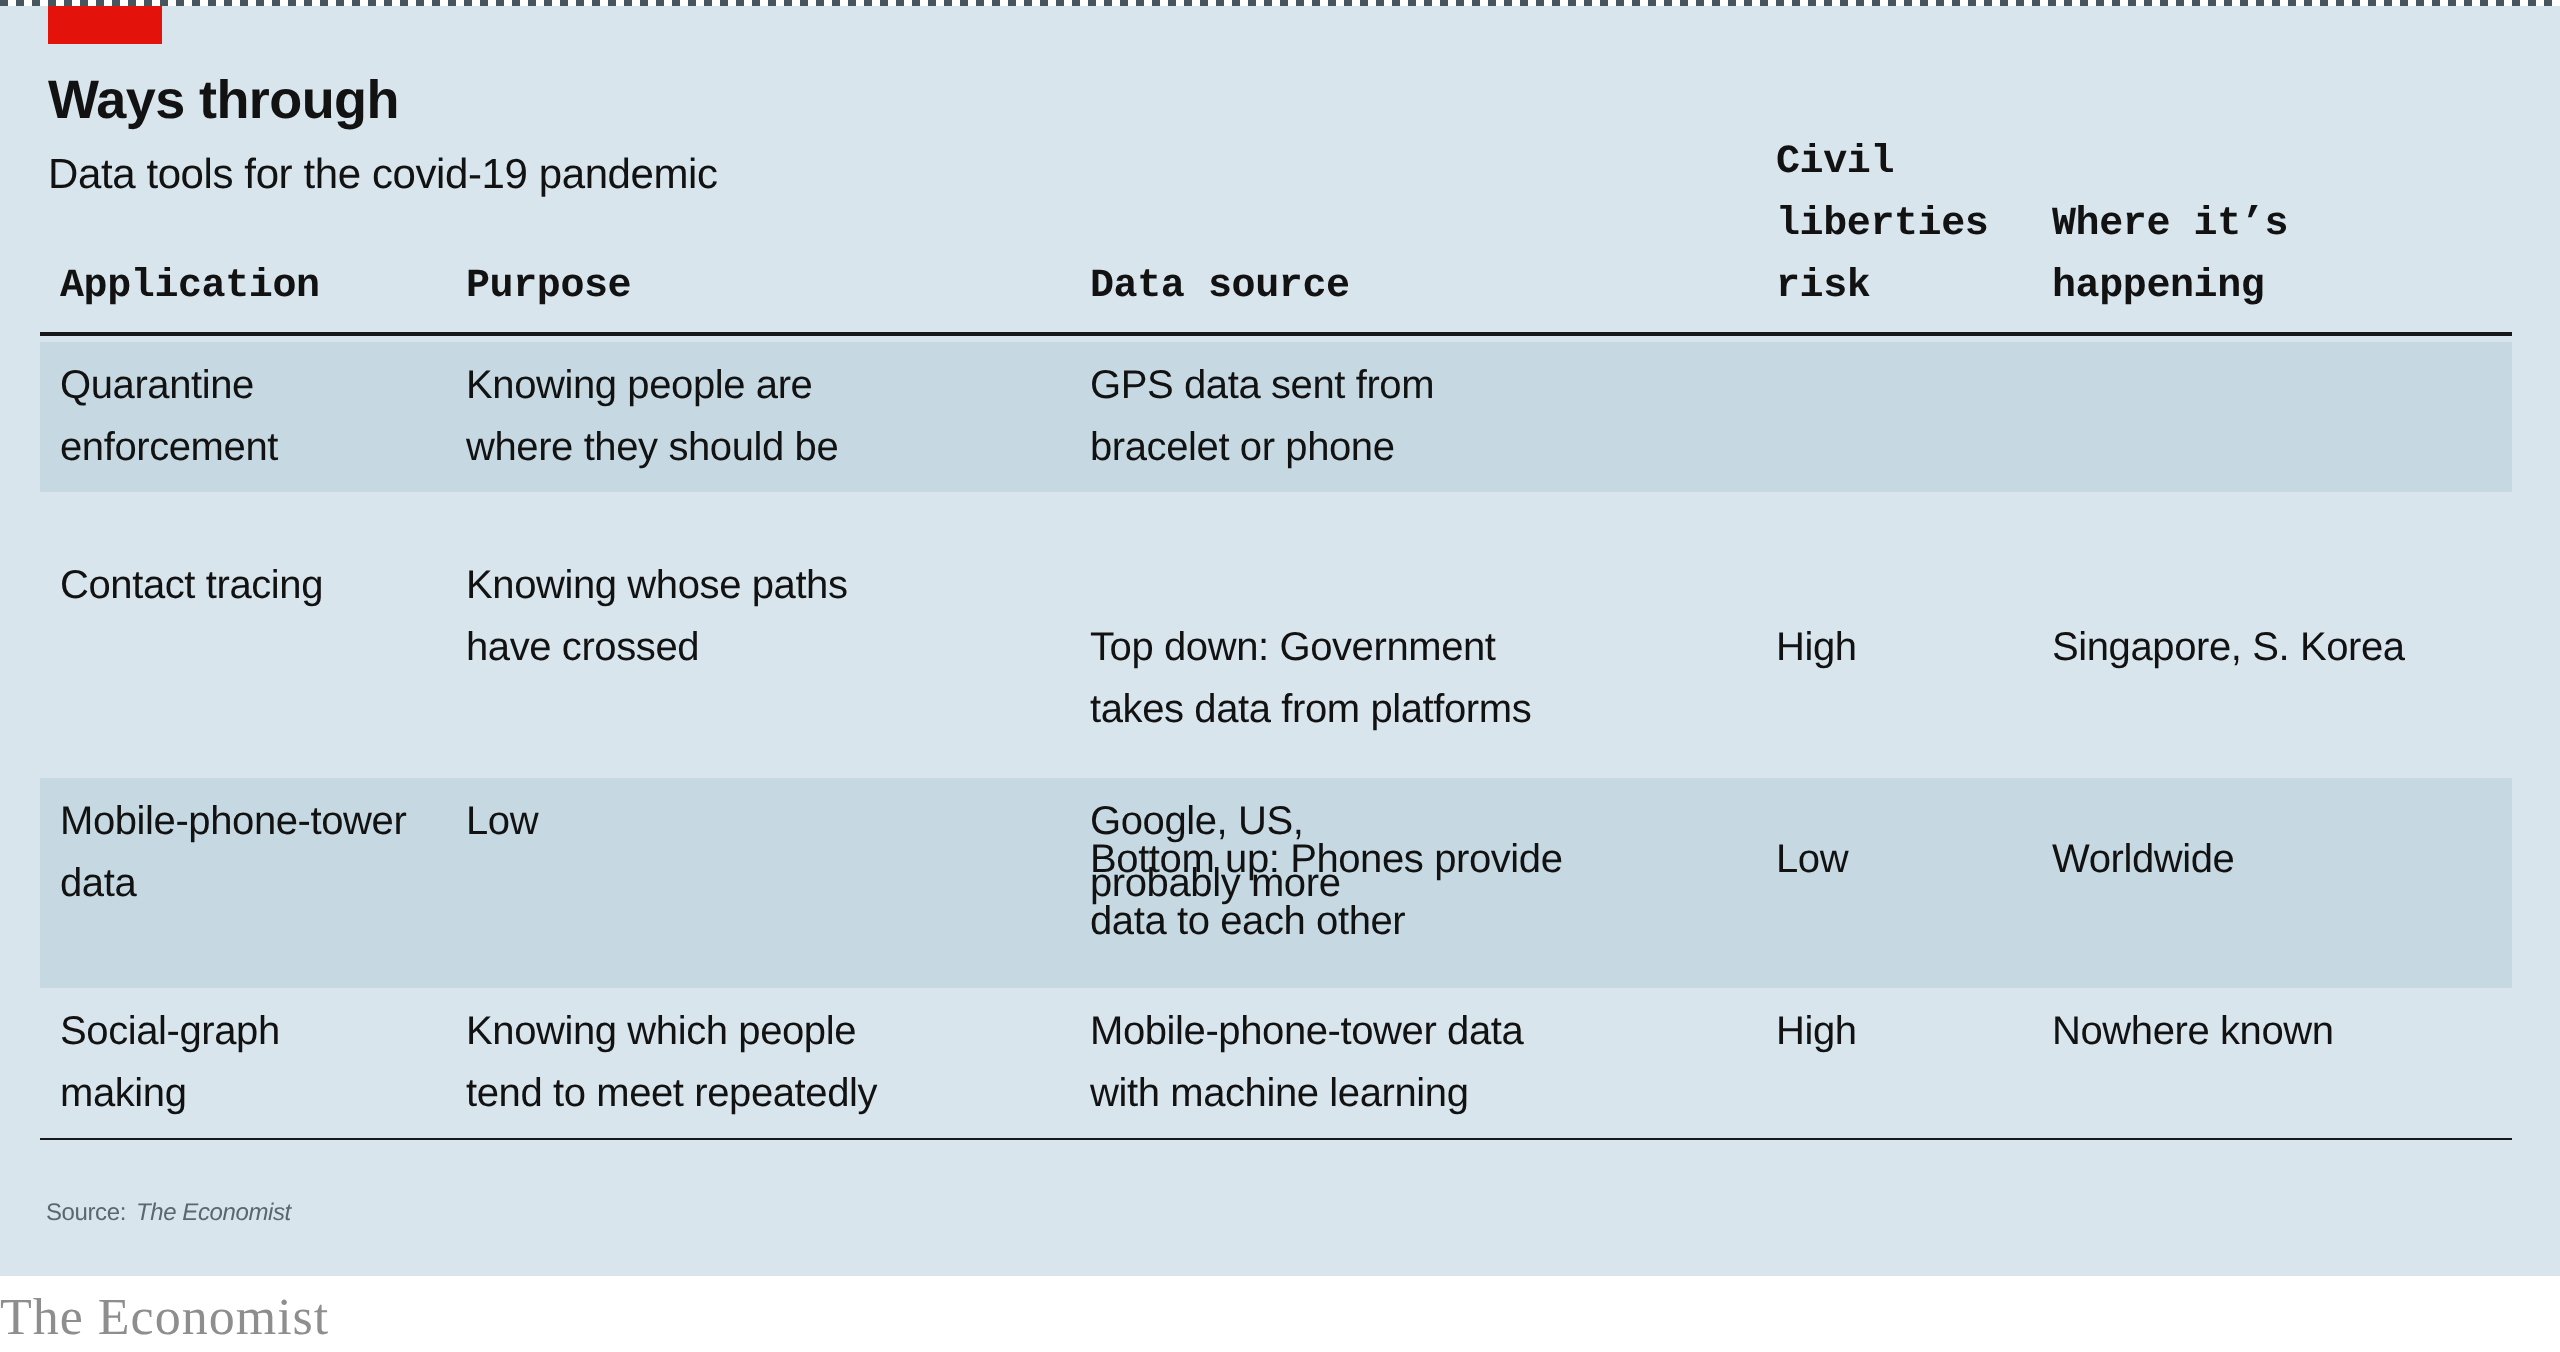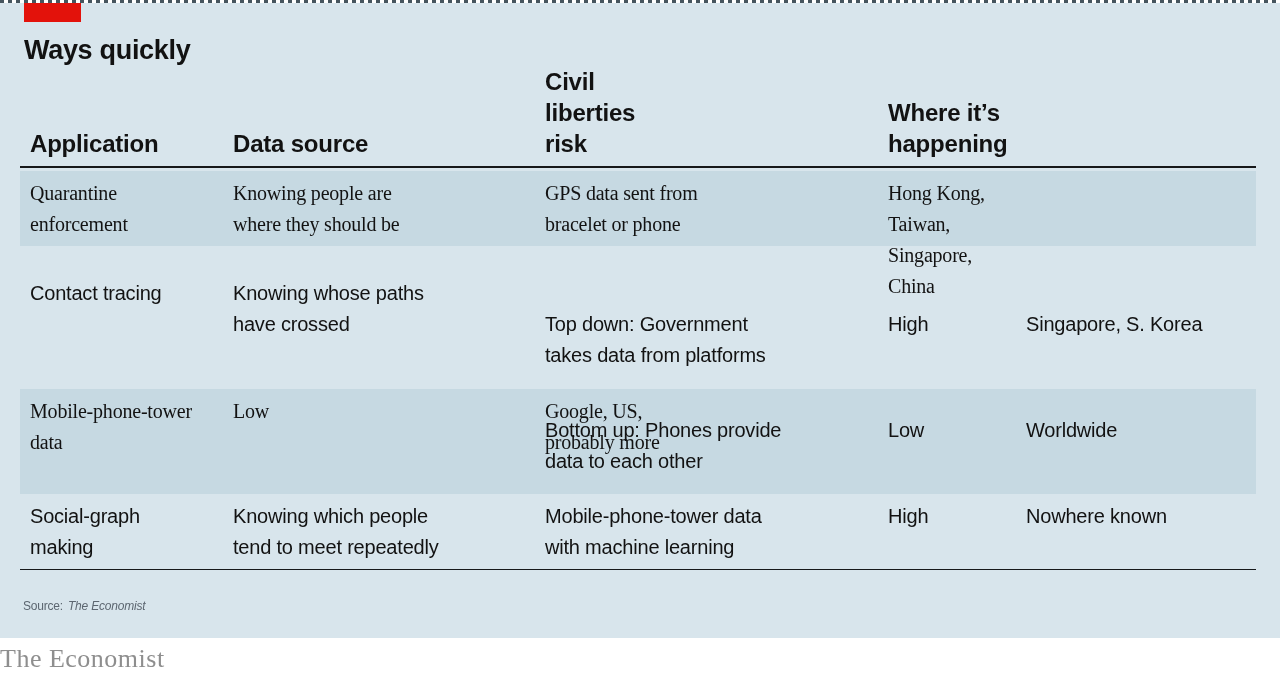--- a/index.html
+++ b/index.html
@@ -48,41 +48,42 @@
     position: absolute;
     top: 63px; left: 20px;
     width: 1236px; height: 102px;
     border-bottom: 2.5px solid var(--rule, #16181a);
     display: grid;
     grid-template-columns: 203px 312px 343px 138px 240px;
     align-items: end;
   }
   .hcell {
     padding: 0 0 8px 10px;
-    font-size: 24px;
+    font-size: 20px;
     font-weight: 700;
     line-height: 31px;
     letter-spacing: -0.2px;
     white-space: pre-line;
+    font-family: Liberation Mono, monospace;
   }
   .tbody {
     position: absolute;
     top: 167.5px; left: 20px;
     width: 1236px;
     border-bottom: 1.5px solid var(--rule, #16181a);
   }
   .row {
     display: grid;
     grid-template-columns: 203px 312px 343px 138px 240px;
   }
   .r1 { height: 75px; }
   .r2 { height: 118px; margin-top: 25px; }
   .r3 { height: 105px; }
   .r4 { height: 75px; }
-  .shaded { background: var(--row-shade, #c6d9e2); font-family: Liberation Serif, serif; }
+  .shaded { background: var(--row-shade, #c6d9e2); }
   .cell {
     padding: 7px 0 0 10px;
     font-size: 20px;
     line-height: 31px;
     letter-spacing: -0.2px;
     white-space: pre-line;
   }
   .stack { padding: 0; }
   .sub {
     height: 75px;
@@ -111,43 +112,43 @@
 </style>
 </head>
 <body>
 
 <div class="page">
   <div class="top-dashes"></div>
 
   <div class="panel">
     <div class="red-tab"></div>
 
-    <h1 class="title">Ways quickly</h1>
+    <h1 class="title">Ways through</h1>
+    <div class="subtitle">Data tools for the covid-19 pandemic</div>
 
     <div class="thead">
       <div class="hcell">Application</div>
+      <div class="hcell">Purpose</div>
       <div class="hcell">Data source</div>
       <div class="hcell">Civil
 liberties
 risk</div>
       <div class="hcell">Where it’s
 happening</div>
     </div>
 
     <div class="tbody">
 
       <div class="row r1 shaded">
         <div class="cell">Quarantine
 enforcement</div>
         <div class="cell">Knowing people are
 where they should be</div>
         <div class="cell">GPS data sent from
 bracelet or phone</div>
-        <div class="cell">Hong Kong, Taiwan,
-Singapore, China</div>
       </div>
 
       <div class="row r2">
         <div class="cell">Contact tracing</div>
         <div class="cell">Knowing whose paths
 have crossed</div>
         <div class="cell stack">
           <div class="sub">Top down: Government
 takes data from platforms</div>
           <div class="sub">Bottom up: Phones provide

